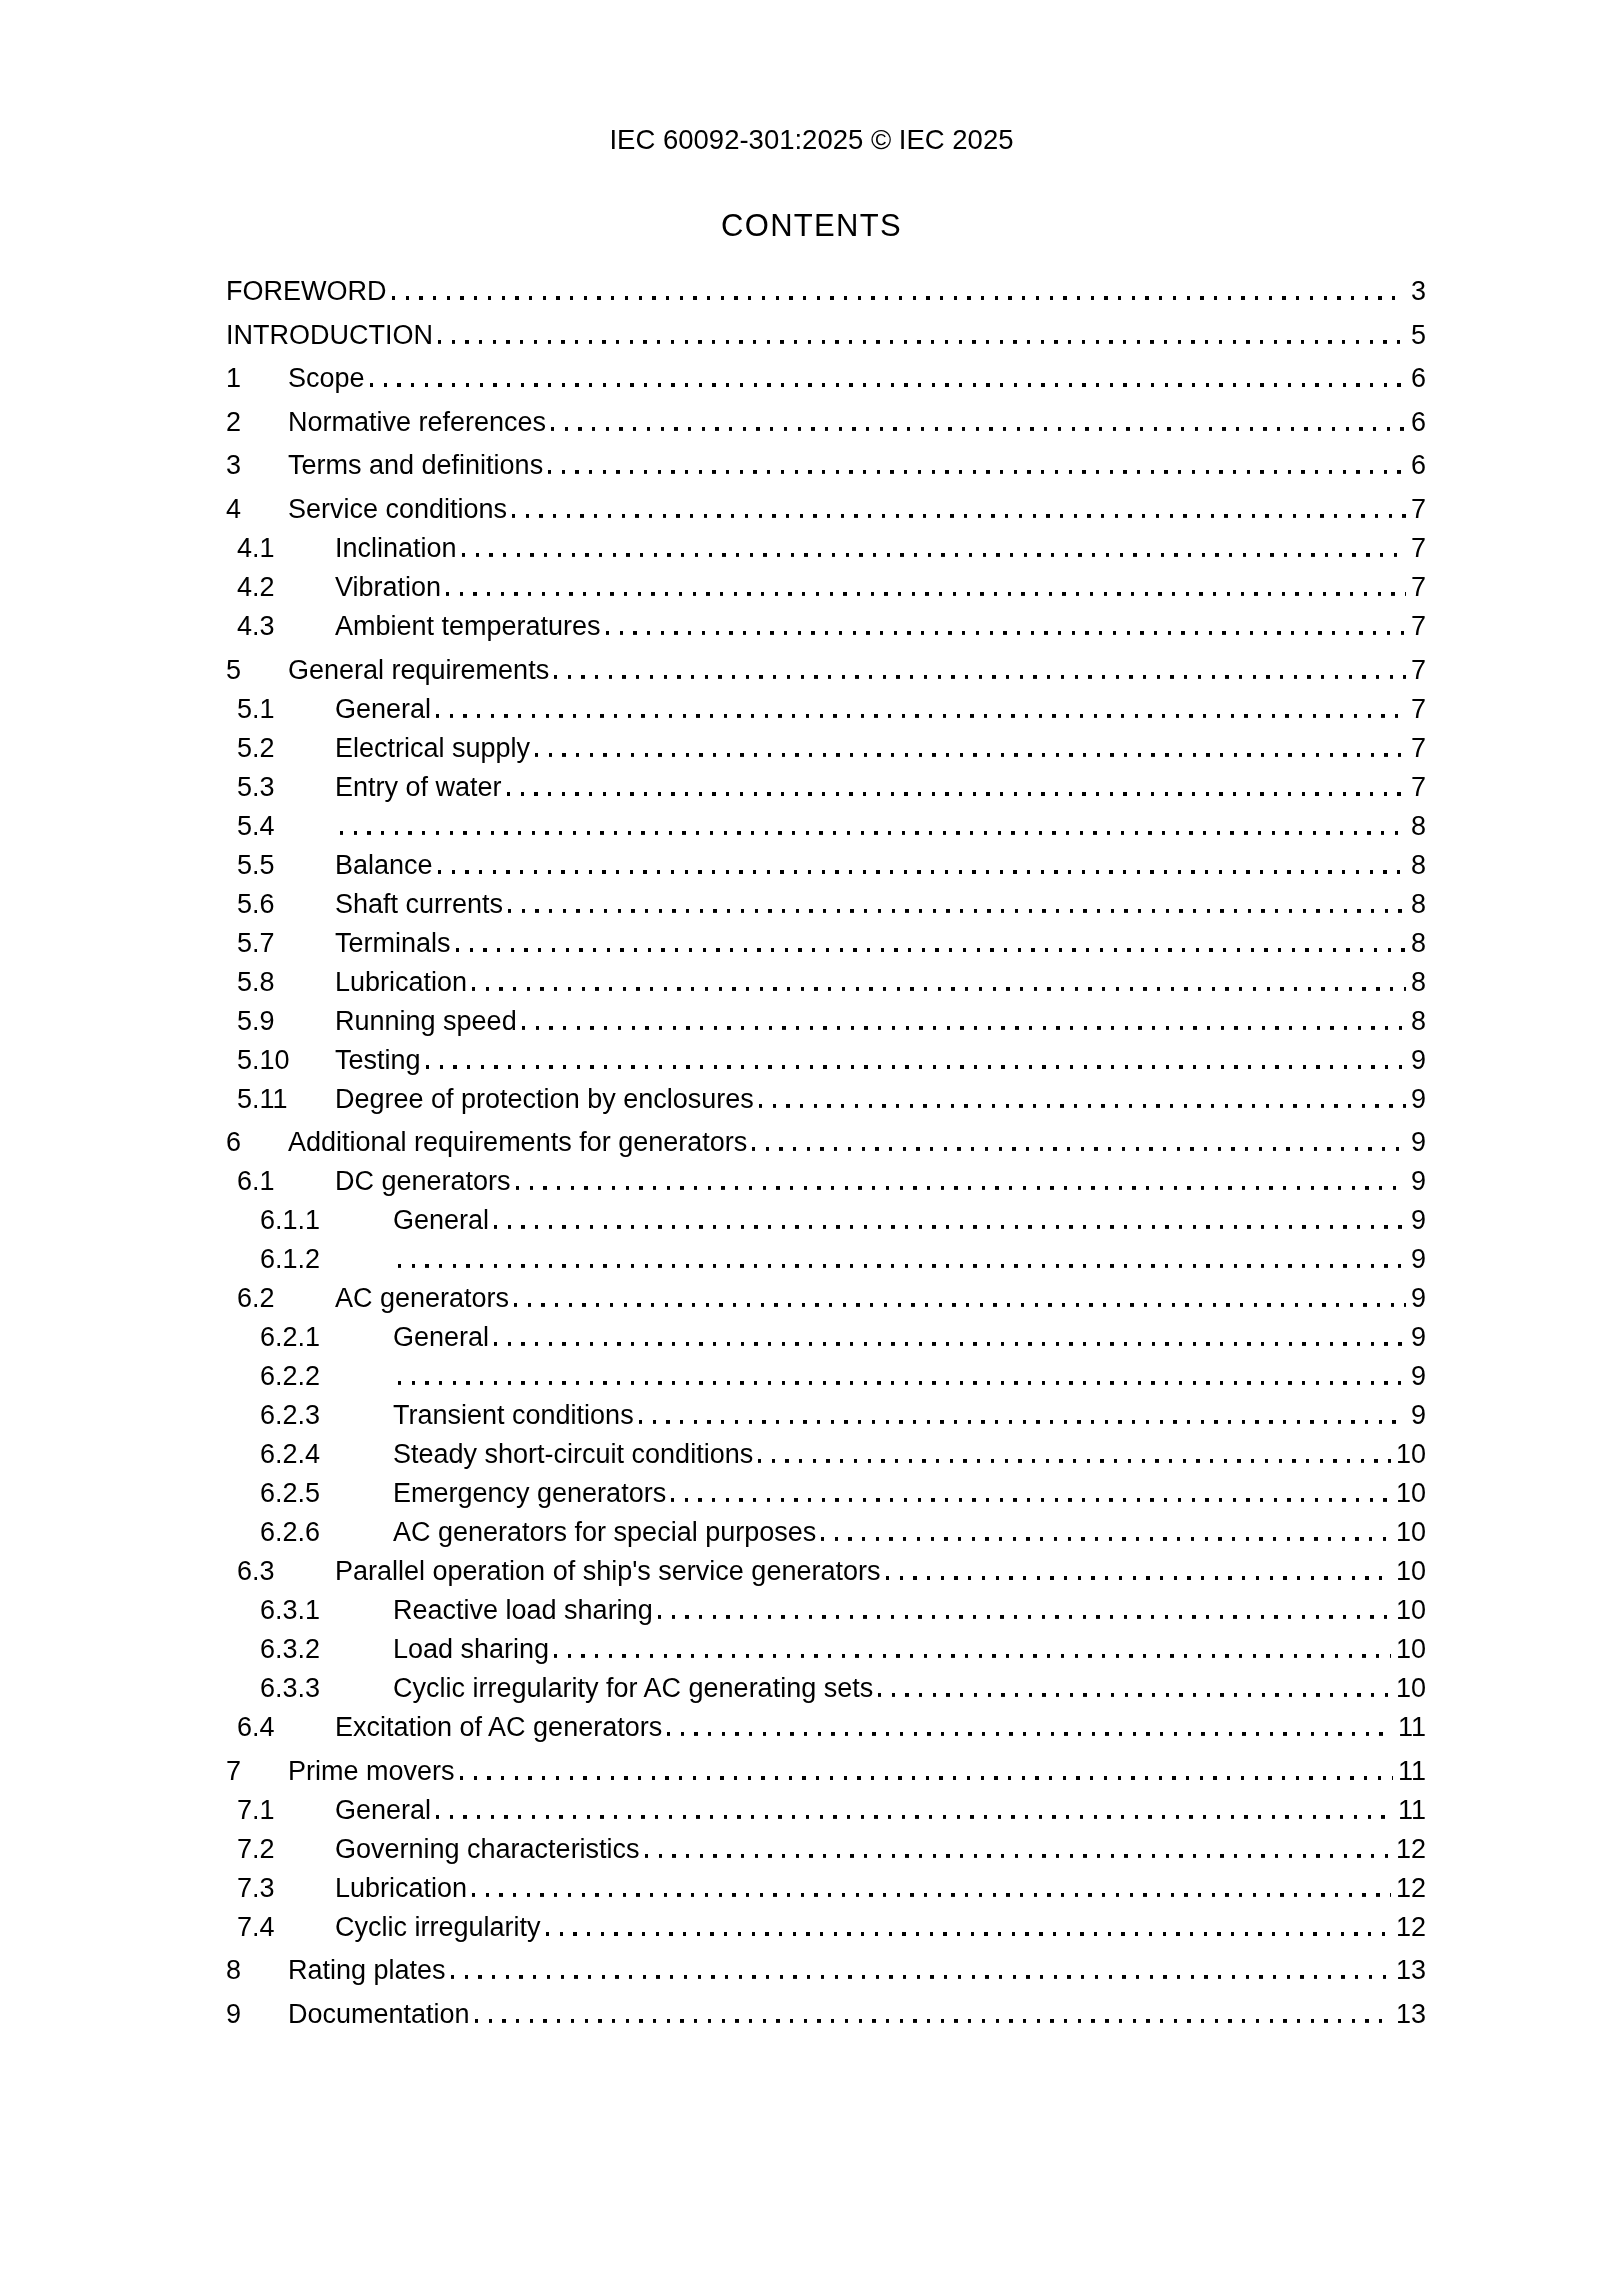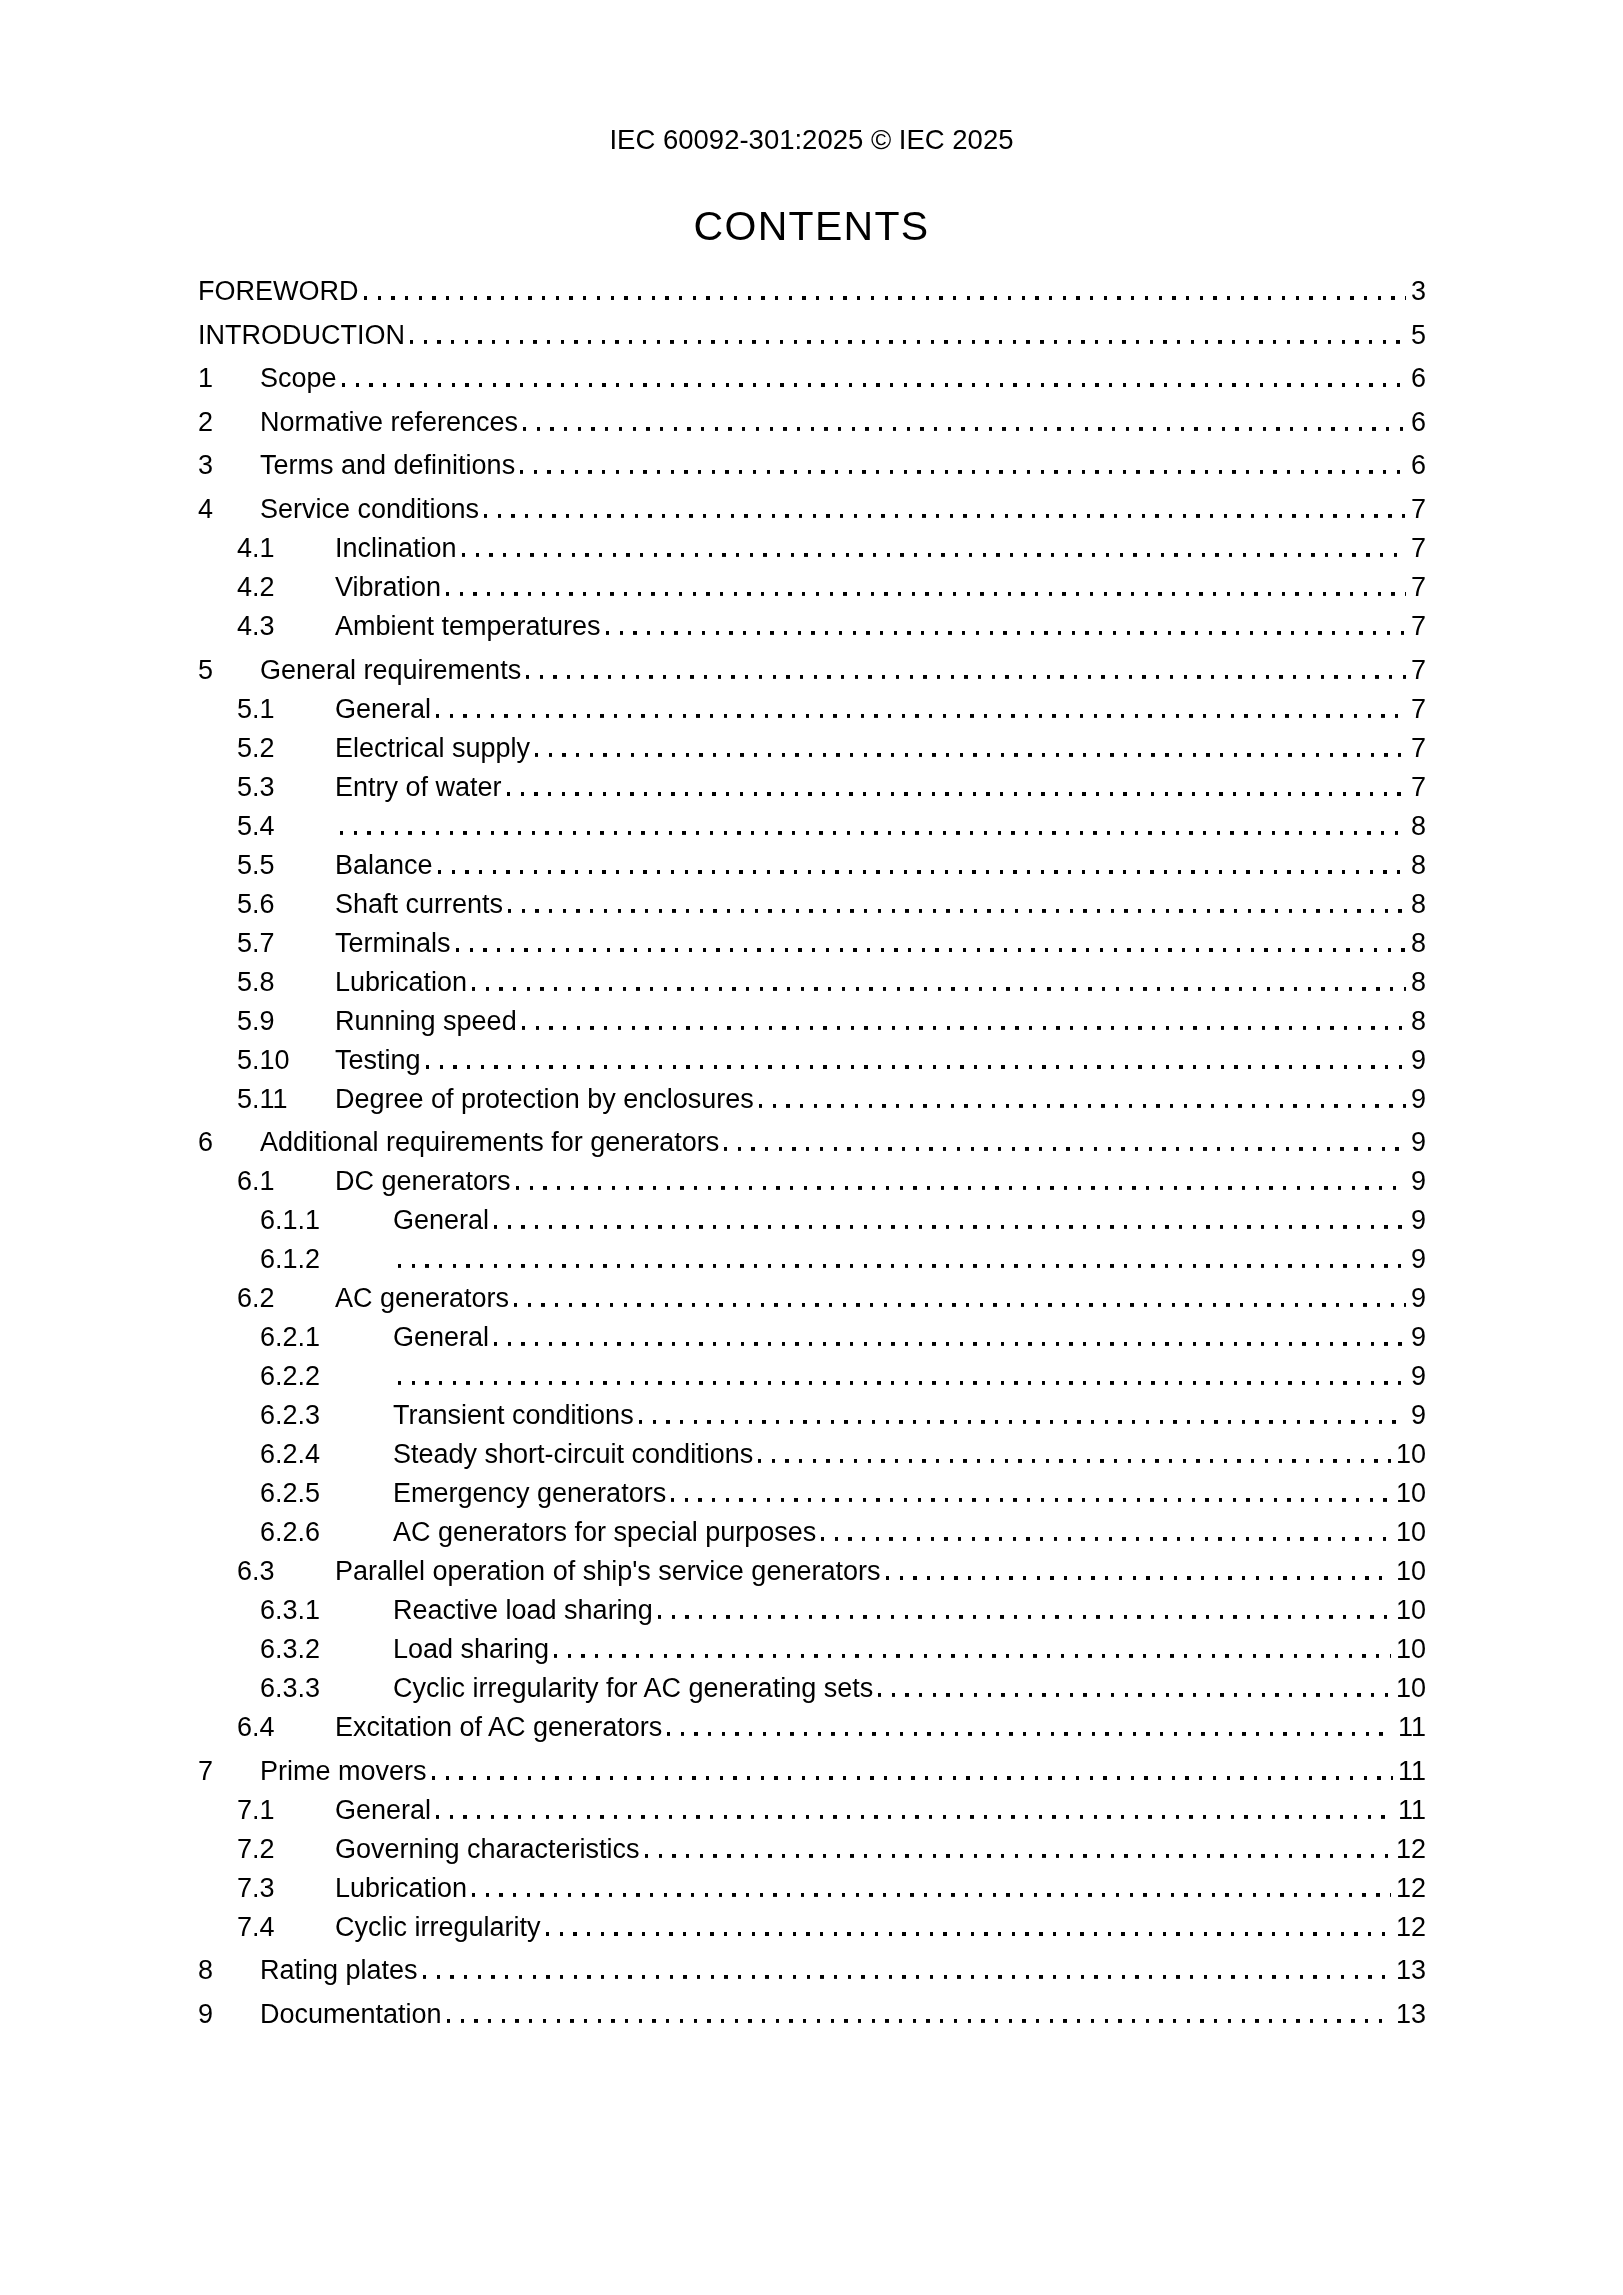--- a/index.html
+++ b/index.html
@@ -16,37 +16,37 @@
   .doc-header {
     margin-top: 124px;
     text-align: center;
     font-size: 27.5px;
     line-height: 31px;
     color: #000000;
   }
   .doc-title {
     margin-top: 54px;
     text-align: center;
-    font-size: 41px;
+    font-size: 31px;
     line-height: 34px;
     letter-spacing: 1.3px;
     color: #000000;
   }
   .toc {
     margin: 29px 197px 0 198px; 
   }
   .row {
     display: flex;
     align-items: baseline;
     height: 39px;
     line-height: 39px;
     font-size: 27px;
     white-space: nowrap;
   }
-  .row.lvl0 { margin-top: 4.6px; }
+  .row.lvl0 { margin-top: 4.6px; margin-left: 28px; }
   .row.lvl0 .num { width: 62px;  flex: 0 0 62px; }
   .row.lvl1 { padding-left: 39px; }
   .row.lvl1 .num { width: 98px; flex: 0 0 98px; }
   .row.lvl2 { padding-left: 62px; }
   .row.lvl2 .num { width: 133px; flex: 0 0 133px; }
   .label { flex: 0 0 auto; }
   .leader {
     flex: 1 1 auto;
     height: 3.9px;
     margin: 0 5.2px 0 5.2px;

